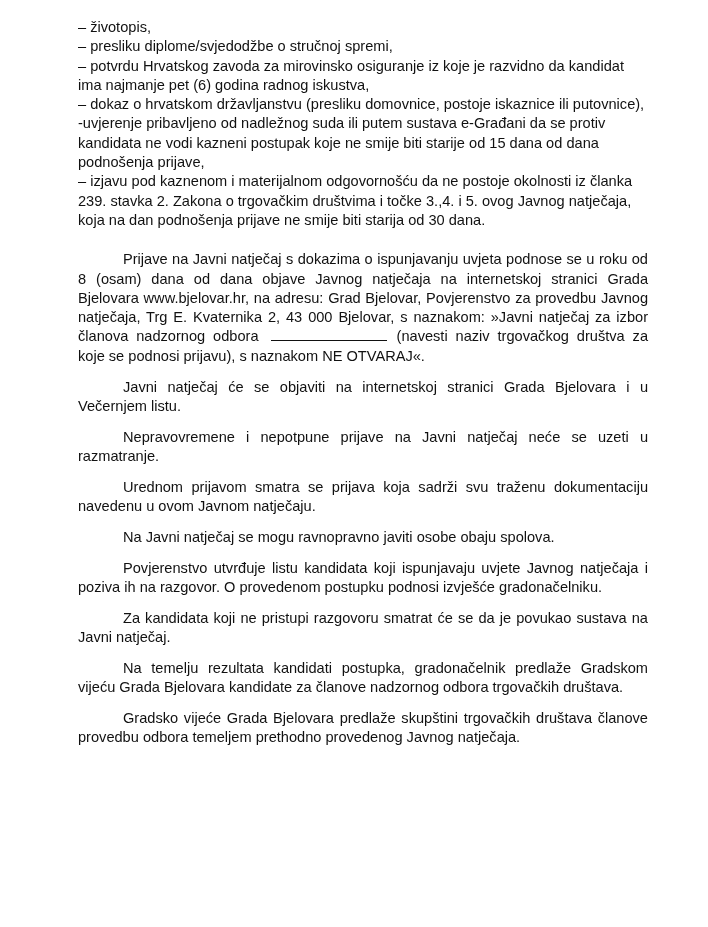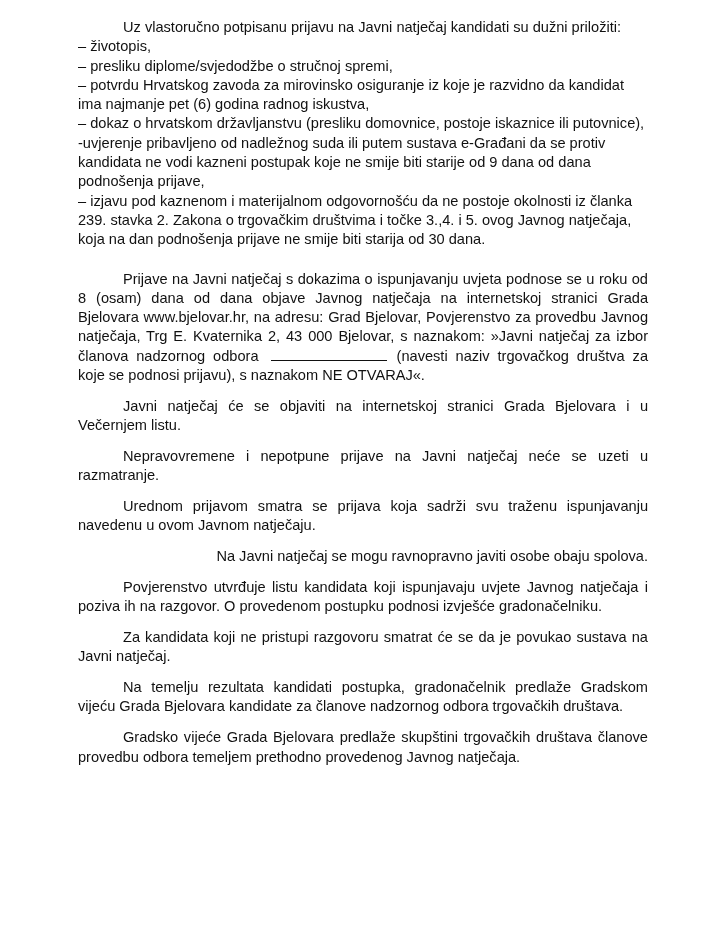--- a/index.html
+++ b/index.html
@@ -32,50 +32,49 @@
   }
   .req-item {
     display: block;
   }
   .para {
     margin: 0 0 11.5px 0;
     text-indent: 45px;
     text-align: justify;
   }
   .para.left {
-    text-align: right;
+    text-align: left;
   }
   .blank {
     display: inline-block;
     width: 116px;
     border-bottom: 1px solid #111;
     height: 12px;
     margin: 0 10px 0 12px;
     vertical-align: baseline;
   }
 </style>
 </head>
 <body>
 
 <div class="page">
 
   <div class="req-block">
-    <span class="req-intro">Uz vlastoručno potpisanu prijavu na Javni natječaj kandidati su dužni priložiti:</span>
     <span class="req-item">– životopis,</span>
     <span class="req-item">– presliku diplome/svjedodžbe o stručnoj spremi,</span>
     <span class="req-item">– potvrdu Hrvatskog zavoda za mirovinsko osiguranje iz koje je razvidno da kandidat ima najmanje pet (6) godina radnog iskustva,</span>
     <span class="req-item">– dokaz o hrvatskom državljanstvu (presliku domovnice, postoje iskaznice ili putovnice),</span>
-    <span class="req-item">-uvjerenje pribavljeno od nadležnog suda ili putem sustava e-Građani da se protiv kandidata ne vodi kazneni postupak koje ne smije biti starije od 9 dana od dana podnošenja prijave,</span>
+    <span class="req-item">-uvjerenje pribavljeno od nadležnog suda ili putem sustava e-Građani da se protiv kandidata ne vodi kazneni postupak koje ne smije biti starije od 15 dana od dana podnošenja prijave,</span>
     <span class="req-item">– izjavu pod kaznenom i materijalnom odgovornošću da ne postoje okolnosti iz članka 239. stavka 2. Zakona o trgovačkim društvima i točke 3.,4. i 5. ovog Javnog natječaja, koja na dan podnošenja prijave ne smije biti starija od 30 dana.</span>
   </div>
 
   <p class="para"><span>Prijave na Javni natječaj s dokazima o ispunjavanju uvjeta podnose se u roku od 8 (osam) dana od dana objave Javnog natječaja na internetskoj stranici Grada Bjelovara www.bjelovar.hr, na adresu: Grad Bjelovar, Povjerenstvo za provedbu Javnog natječaja, Trg E. Kvaternika 2, 43 000 Bjelovar, s naznakom: »Javni natječaj za izbor članova nadzornog odbora</span><span class="blank"></span><span>(navesti naziv trgovačkog društva za koje se podnosi prijavu), s naznakom NE OTVARAJ«.</span></p>
 
   <p class="para">Javni natječaj će se objaviti na internetskoj stranici Grada Bjelovara i u Večernjem listu.</p>
   <p class="para">Nepravovremene i nepotpune prijave na Javni natječaj neće se uzeti u razmatranje.</p>
-  <p class="para">Urednom prijavom smatra se prijava koja sadrži svu traženu ispunjavanju navedenu u ovom Javnom natječaju.</p>
+  <p class="para">Urednom prijavom smatra se prijava koja sadrži svu traženu dokumentaciju navedenu u ovom Javnom natječaju.</p>
   <p class="para left">Na Javni natječaj se mogu ravnopravno javiti osobe obaju spolova.</p>
   <p class="para">Povjerenstvo utvrđuje listu kandidata koji ispunjavaju uvjete Javnog natječaja i poziva ih na razgovor. O provedenom postupku podnosi izvješće gradonačelniku.</p>
   <p class="para">Za kandidata koji ne pristupi razgovoru smatrat će se da je povukao sustava na Javni natječaj.</p>
   <p class="para">Na temelju rezultata kandidati postupka, gradonačelnik predlaže Gradskom vijeću Grada Bjelovara kandidate za članove nadzornog odbora trgovačkih društava.</p>
   <p class="para">Gradsko vijeće Grada Bjelovara predlaže skupštini trgovačkih društava članove provedbu odbora temeljem prethodno provedenog Javnog natječaja.</p>
 
 </div>
 
 </body></html>

